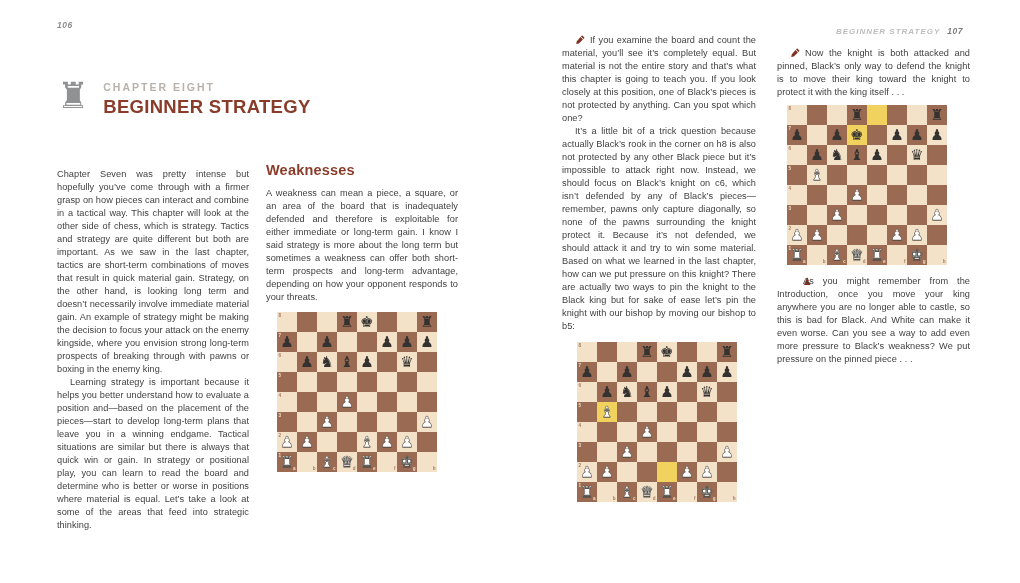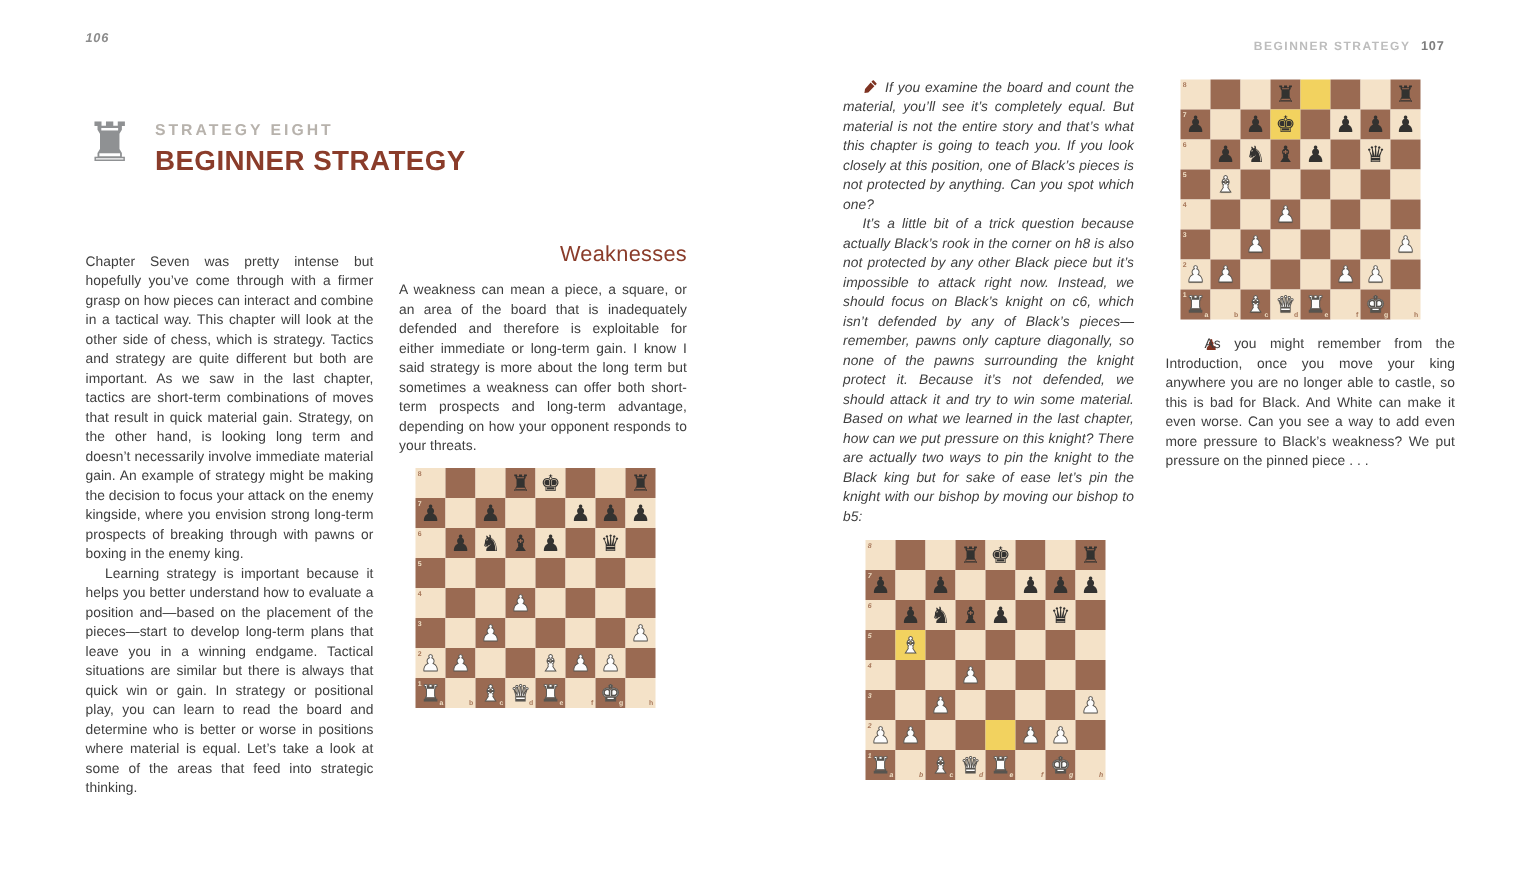--- a/index.html
+++ b/index.html
@@ -22,21 +22,21 @@
   .chapter-title{font-size:18.5px;font-weight:800;color:#8a3c2a;letter-spacing:.3px;margin-top:3px;}
 
   
   .col{position:absolute;}
   .body-p{
     margin:0;font-size:9.2px;line-height:13px;text-align:justify;
     color:#3e3e3e;letter-spacing:.05px;
   }
   .body-p.indent{text-indent:13px;}
   .section-heading{
-    font-size:14.5px;font-weight:400;color:#8a3c2a;margin:0 0 9px 0;letter-spacing:.2px;text-align:right;
+    font-size:14.5px;font-weight:700;color:#8a3c2a;margin:0 0 9px 0;letter-spacing:.2px;
   }
   .para-icon{display:inline-block;width:12px;height:9px;vertical-align:-1px;margin-right:3px;}
   .para-icon svg{width:9px;height:9px;display:block;margin-left:1px;}
   .pawn-ic{font-family:"DejaVu Sans",sans-serif;color:#7e3322;font-size:10px;width:10px;line-height:9px;}
 
   
   .board{
     display:grid;grid-template-columns:repeat(8,20px);grid-template-rows:repeat(8,20px);
     width:160px;height:160px;
   }
@@ -53,28 +53,28 @@
   .light .coord,.hl .coord{color:#a8795c;}
   .dark .coord{color:#efdfc5;}
 
   .board-wrap{margin-top:7px;}
 </style>
 </head>
 <body>
 
 <div class="abs folio" style="left:57px;top:20px;">106</div>
 
-<div class="abs" style="right:57px;top:20px;white-space:nowrap;">
+<div class="abs" style="right:57px;top:20px;white-space:nowrap;font-style:italic;">
   <span class="running-title">BEGINNER STRATEGY</span><span class="running-folio">107</span>
 </div>
 
 <div class="abs chapter-block">
   <div class="chapter-rook">♜</div>
   <div>
-    <div class="chapter-label">STRATEGY EIGHT</div>
+    <div class="chapter-label">CHAPTER EIGHT</div>
     <div class="chapter-title">BEGINNER STRATEGY</div>
   </div>
 </div>
 
 <div class="col" style="left:57px;top:168px;width:192px;">
     <p class="body-p">Chapter Seven was pretty intense but hopefully you’ve come through with a firmer grasp on how pieces can interact and combine in a tactical way. This chapter will look at the other side of chess, which is strategy. Tactics and strategy are quite different but both are important. As we saw in the last chapter, tactics are short-term combinations of moves that result in quick material gain. Strategy, on the other hand, is looking long term and doesn’t necessarily involve immediate material gain. An example of strategy might be making the decision to focus your attack on the enemy kingside, where you envision strong long-term prospects of breaking through with pawns or boxing in the enemy king.</p>
     <p class="body-p indent">Learning strategy is important because it helps you better understand how to evaluate a position and—based on the placement of the pieces—start to develop long-term plans that leave you in a winning endgame. Tactical situations are similar but there is always that quick win or gain. In strategy or positional play, you can learn to read the board and determine who is better or worse in positions where material is equal. Let’s take a look at some of the areas that feed into strategic thinking.</p>
   </div>
 
 <div class="col" style="left:266px;top:162px;width:192px;">
@@ -221,21 +221,21 @@
           <span class="coord file">g</span>
           <span class="piece w">♚</span>
         </div>
         <div class="sq light">
           <span class="coord file">h</span>
         </div>
       </div>
   </div>
 </div>
 
-<div class="col" style="left:562px;top:52px;width:194px;font-style:italic;">
+<div class="col" style="left:562px;top:34px;width:194px;">
   <div>
       <p class="body-p indent"><span class="para-icon"><svg viewBox="0 0 16 16" xmlns="http://www.w3.org/2000/svg">
             <path fill="#7e3322" d="M11.7 1.3l3 3c.4.4.4 1 0 1.4l-1.5 1.5-4.4-4.4 1.5-1.5c.4-.4 1-.4 1.4 0zM7.9 3.7l4.4 4.4-7.2 7.2L.5 16l.7-4.6z"></path>
           </svg></span>If you examine the board and count the material, you’ll see it’s completely equal. But material is not the entire story and that’s what this chapter is going to teach you. If you look closely at this position, one of Black’s pieces is not protected by anything. Can you spot which one?</p>
       <p class="body-p indent">It’s a little bit of a trick question because actually Black’s rook in the corner on h8 is also not protected by any other Black piece but it’s impossible to attack right now. Instead, we should focus on Black’s knight on c6, which isn’t defended by any of Black’s pieces—remember, pawns only capture diagonally, so none of the pawns surrounding the knight protect it. Because it’s not defended, we should attack it and try to win some material. Based on what we learned in the last chapter, how can we put pressure on this knight? There are actually two ways to pin the knight to the Black king but for sake of ease let’s pin the knight with our bishop by moving our bishop to b5:</p>
     </div>
   <div class="board-wrap" style="margin-left:15px;margin-top:9px;">
     <div class="board">
         <div class="sq light">
           <span class="coord rank">8</span>
@@ -375,20 +375,25 @@
           <span class="piece w">♚</span>
         </div>
         <div class="sq light">
           <span class="coord file">h</span>
         </div>
       </div>
   </div>
 </div>
 
 <div class="col" style="left:777px;top:47px;width:193px;">
+  <div>
+      <p class="body-p indent"><span class="para-icon"><svg viewBox="0 0 16 16" xmlns="http://www.w3.org/2000/svg">
+            <path fill="#7e3322" d="M11.7 1.3l3 3c.4.4.4 1 0 1.4l-1.5 1.5-4.4-4.4 1.5-1.5c.4-.4 1-.4 1.4 0zM7.9 3.7l4.4 4.4-7.2 7.2L.5 16l.7-4.6z"></path>
+          </svg></span>Now the knight is both attacked and pinned, Black’s only way to defend the knight is to move their king toward the knight to protect it with the king itself . . .</p>
+    </div>
   <div class="board-wrap" style="margin-left:10px;margin-top:6px;margin-bottom:10px;">
     <div class="board">
         <div class="sq light">
           <span class="coord rank">8</span>
         </div>
         <div class="sq dark"></div>
         <div class="sq light"></div>
         <div class="sq dark">
           <span class="piece bl">♜</span>
         </div>

